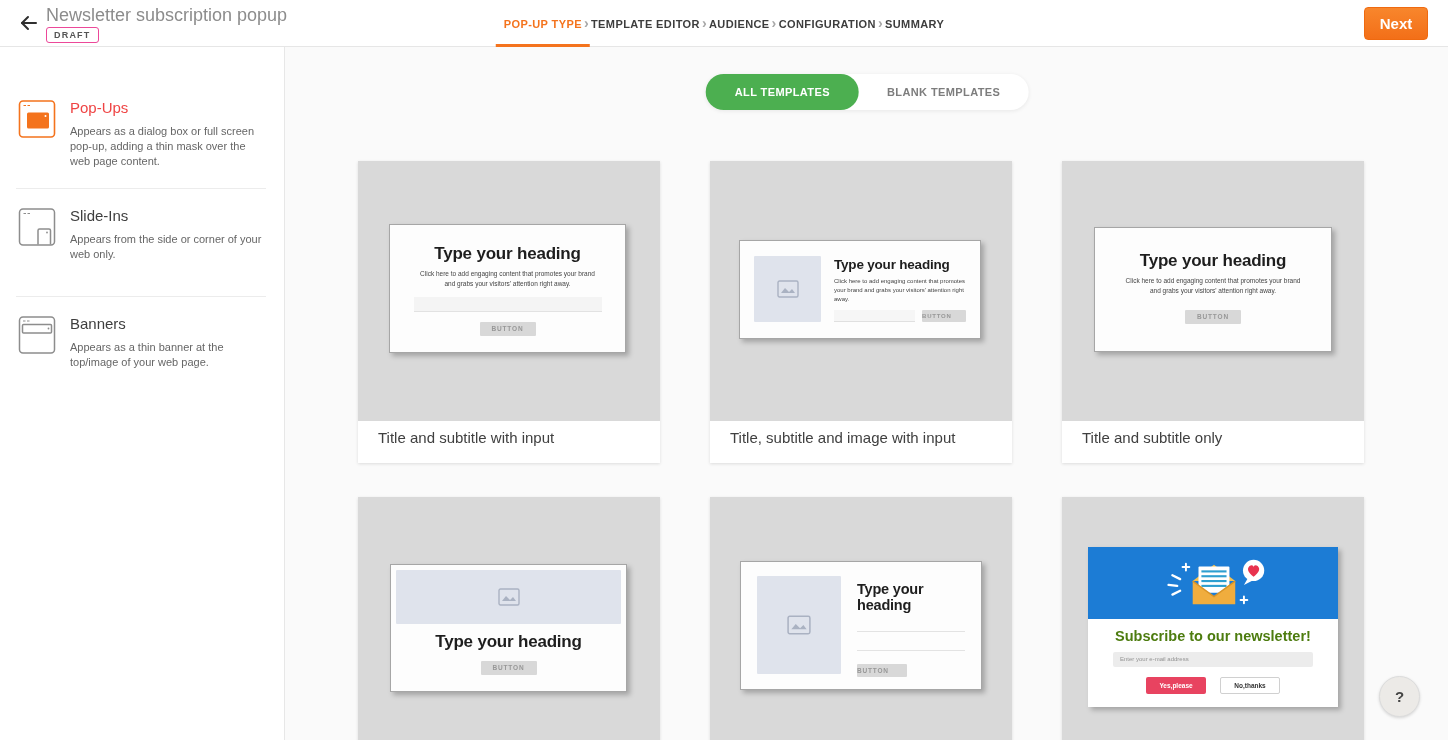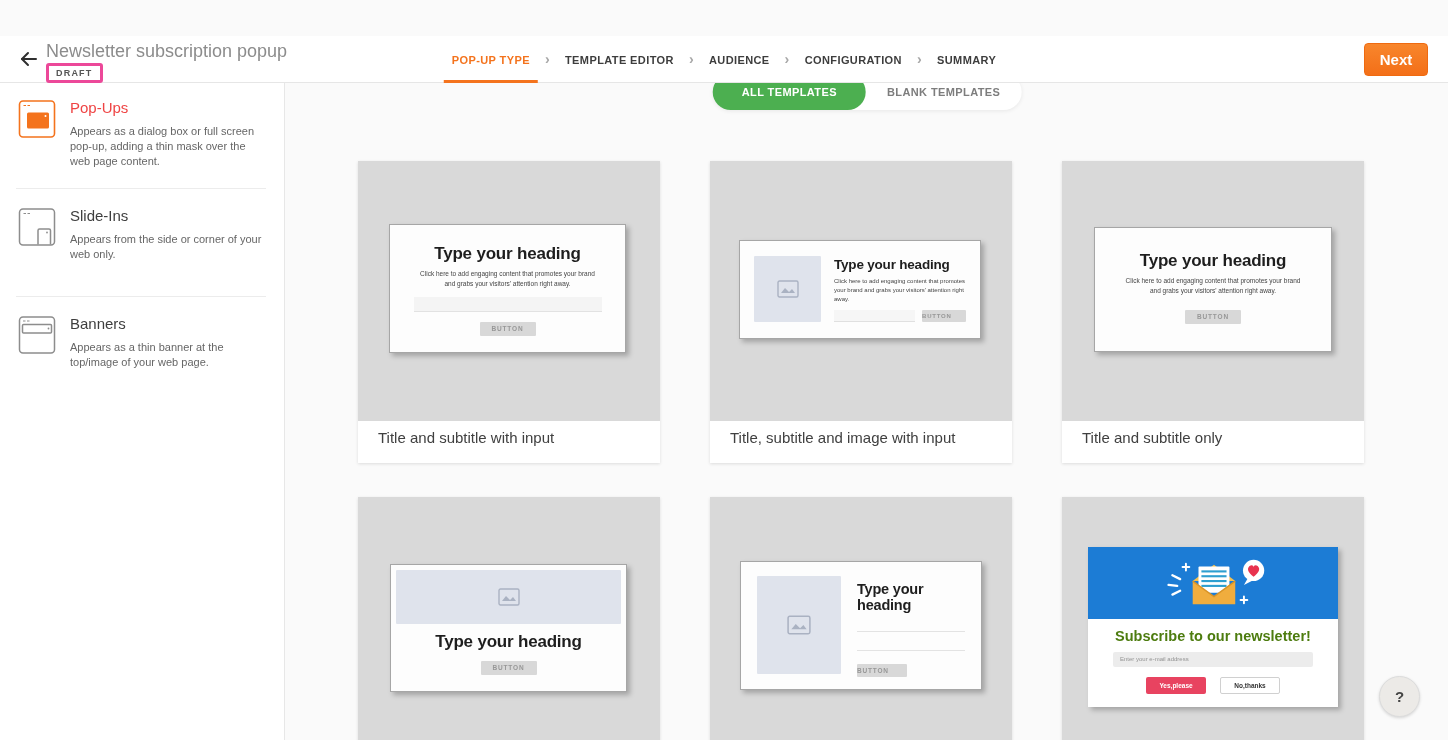--- a/index.html
+++ b/index.html
@@ -7,39 +7,39 @@
   body {
     font-family:"Liberation Sans", sans-serif;
     background:#fafafa;
     position:relative;
     color:#3d3d3d;
   }
 
   
   .topbar {
     position:absolute; left:0; top:0; width:1448px; height:47px;
-    background:#fff; border-bottom:1px solid #e6e6e6; z-index:10;margin-top:36px;
+    background:#fff; border-bottom:1px solid #e6e6e6; z-index:10;
   }
   .back-btn {
     position:absolute; left:16px; top:11px; width:26px; height:26px;
     background:none; border:none; cursor:pointer; color:#2f2f2f;
   }
   .page-title {
     position:absolute; left:46px; top:5px;
     font-size:18px; font-weight:400; color:#8c8c8c; white-space:nowrap;
   }
   .draft-badge {
     position:absolute; left:46px; top:27px;
-    border:3px solid #ec4899; border-radius:3px;
+    border:1px solid #ec4899; border-radius:3px;
     font-size:9px; font-weight:bold; letter-spacing:1.2px; color:#555;
     padding:2px 7px; background:#fff;
   }
   .steps {
     position:absolute; left:50%; top:0; transform:translateX(-50%);
-    height:47px; display:flex; align-items:center; gap:13px;
+    height:47px; display:flex; align-items:center; 
     font-size:11px; font-weight:bold; letter-spacing:0.4px; white-space:nowrap;
   }
   .step {
     position:relative; height:47px; display:flex; align-items:center;
     color:#3d3d3d; cursor:pointer; padding:0 2px;
   }
   .step.active { color:#f4731d; }
   .step.active::after {
     content:""; position:absolute; left:-6px; right:-6px; bottom:0;
     height:3px; background:#f4731d;
@@ -67,21 +67,21 @@
 
   
   .main { position:absolute; left:286px; top:47px; right:0; bottom:0; background:#fafafa; }
   .tabs {
     position:absolute; left:50%; transform:translateX(-50%); top:27px;
     height:36px; background:#fff; border-radius:18px;
     box-shadow:0 1px 4px rgba(0,0,0,0.08);
     display:flex; align-items:center; white-space:nowrap;
   }
   .tab {
-    height:36px; line-height:36px; padding:0 21px; border:none; background:transparent;
+    height:36px; line-height:36px; padding:0 28px; border:none; background:transparent;
     font-size:11px; font-weight:bold; letter-spacing:0.4px; color:#7d7d7d;
     cursor:pointer; font-family:"Liberation Sans", sans-serif;
   }
   .tab.active { background:#4caf50; color:#fff; border-radius:18px; padding:0 29px;text-align:right; }
 
   
   .card {
     position:absolute; width:302px; background:#fff;
     box-shadow:0 1px 3px rgba(0,0,0,0.12); cursor:pointer;
   }

